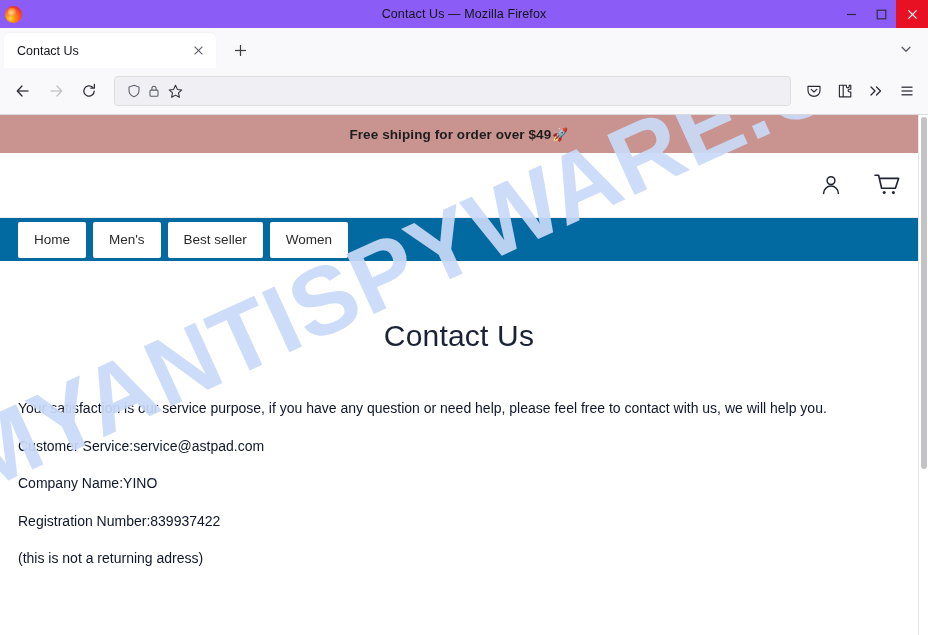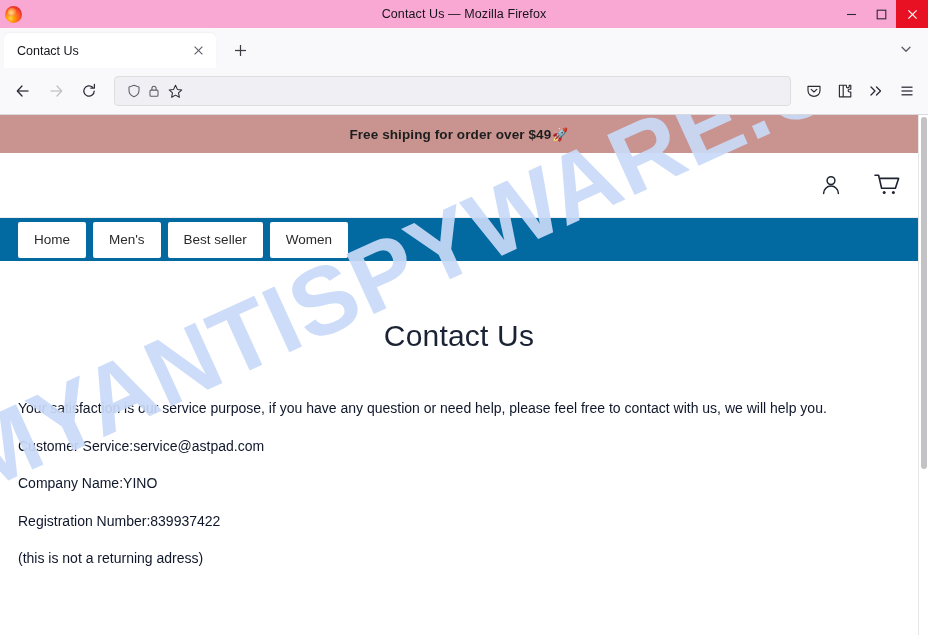--- a/index.html
+++ b/index.html
@@ -18,21 +18,21 @@
     height: 635px;
     display: flex;
     flex-direction: column;
     position: relative;
     background: #f9f9fb;
   }
 
   
   .titlebar {
     height: 28px;
-    background: #f9a8d4;
+    background: #8b5cf6;
     display: flex;
     align-items: center;
     position: relative;
     flex: 0 0 28px;
   }
   .ff-logo {
     width: 17px; height: 17px;
     margin-left: 5px;
     border-radius: 50%;
     background:

